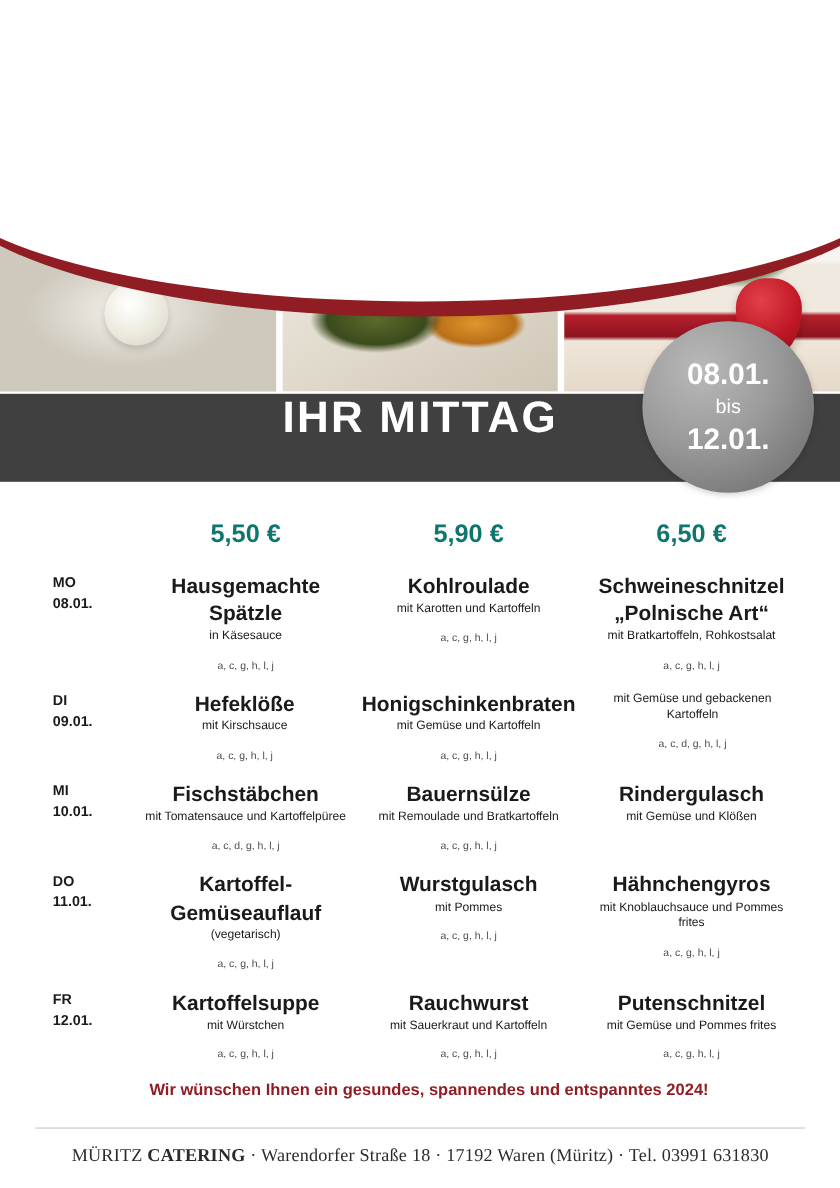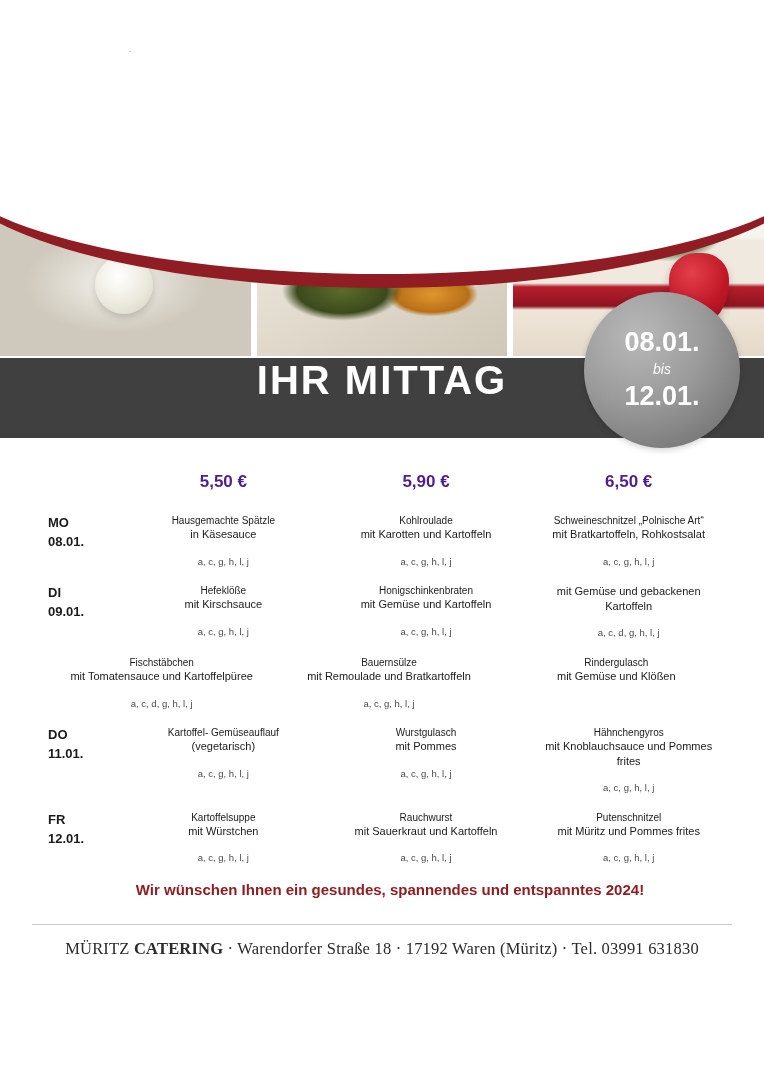--- a/index.html
+++ b/index.html
@@ -185,23 +185,22 @@
     justify-content: center;
     z-index: 6;
     box-shadow: 0 2px 6px rgba(0,0,0,.18);
   }
   .date-bubble .d {
     font-size: 27px;
     font-weight: bold;
     line-height: 1.25;
   }
   .date-bubble .bis {
-    font-size: 14px;
+    font-size: 18px;
     line-height: 1.4;
-    font-style: italic;
   }
 
   
   .menu {
     margin-top: 34px;
     padding: 0 34px 0 48px;
     box-sizing: border-box;
   }
   .price-row {
     display: flex;
@@ -209,45 +208,45 @@
   }
   .daycol {
     width: 74px;
     flex: 0 0 74px;
   }
   .col {
     flex: 1 1 0;
     text-align: center;
   }
   .price {
-    font-size: 17px;
-    font-weight: bold;
-    color: #4c1d95;
+    font-size: 23px;
+    font-weight: bold;
+    color: #0f766e;
   }
   .day-row {
     display: flex;
     margin-bottom: 16px;
   }
   .day-abbr {
     font-size: 13px;
     font-weight: bold;
     line-height: 1.45;
   }
   .day-date {
     font-size: 13px;
     font-weight: bold;
     line-height: 1.45;
   }
   .dish {
     padding: 0 6px;
     line-height: 1.32;
   }
   .dish-name {
-    font-size: 10px;
-    font-weight: normal;
+    font-size: 19px;
+    font-weight: bold;
     text-align: center;
   }
   .dish-desc {
     font-size: 11px;
     font-weight: normal;
   }
   .allergens {
     font-size: 9.5px;
     color: #4a4a4a;
     margin-top: 14px;
@@ -360,20 +359,24 @@
       <div class="dish-desc">mit Gemüse und Kartoffeln</div>
       <div class="allergens">a, c, g, h, l, j</div>
     </div>
     <div class="col dish">
       <div class="dish-desc">mit Gemüse und gebackenen Kartoffeln</div>
       <div class="allergens">a, c, d, g, h, l, j</div>
     </div>
   </div>
 
   <div class="day-row">
+    <div class="daycol">
+      <div class="day-abbr">MI</div>
+      <div class="day-date">10.01.</div>
+    </div>
     <div class="col dish">
       <div class="dish-name">Fischstäbchen</div>
       <div class="dish-desc">mit Tomatensauce und Kartoffelpüree</div>
       <div class="allergens">a, c, d, g, h, l, j</div>
     </div>
     <div class="col dish">
       <div class="dish-name">Bauernsülze</div>
       <div class="dish-desc">mit Remoulade und Bratkartoffeln</div>
       <div class="allergens">a, c, g, h, l, j</div>
     </div>
@@ -416,21 +419,21 @@
       <div class="dish-desc">mit Würstchen</div>
       <div class="allergens">a, c, g, h, l, j</div>
     </div>
     <div class="col dish">
       <div class="dish-name">Rauchwurst</div>
       <div class="dish-desc">mit Sauerkraut und Kartoffeln</div>
       <div class="allergens">a, c, g, h, l, j</div>
     </div>
     <div class="col dish">
       <div class="dish-name">Putenschnitzel</div>
-      <div class="dish-desc">mit Müritz und Pommes frites</div>
+      <div class="dish-desc">mit Gemüse und Pommes frites</div>
       <div class="allergens">a, c, g, h, l, j</div>
     </div>
   </div>
 
 </div>
 
 <div class="wish">Wir wünschen Ihnen ein gesundes, spannendes und entspanntes 2024!</div>
 <div class="rule"></div>
 <div class="address">
   <span>MÜRITZ </span><b>CATERING</b><span> · Warendorfer Straße 18 · 17192 Waren (Müritz) · Tel.  03991 631830</span>

